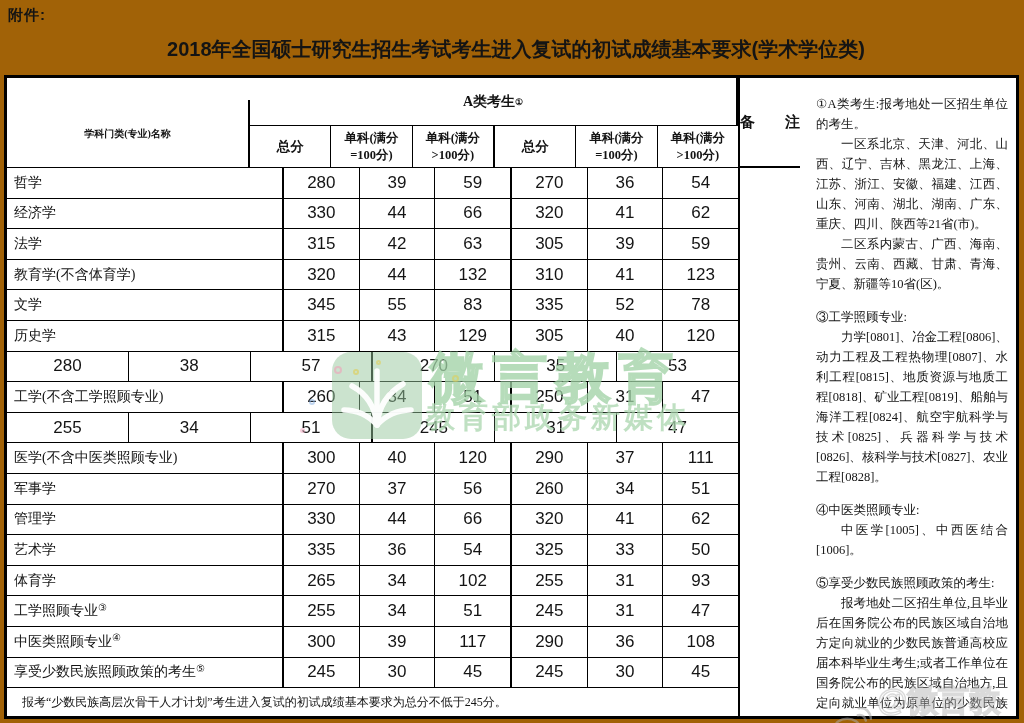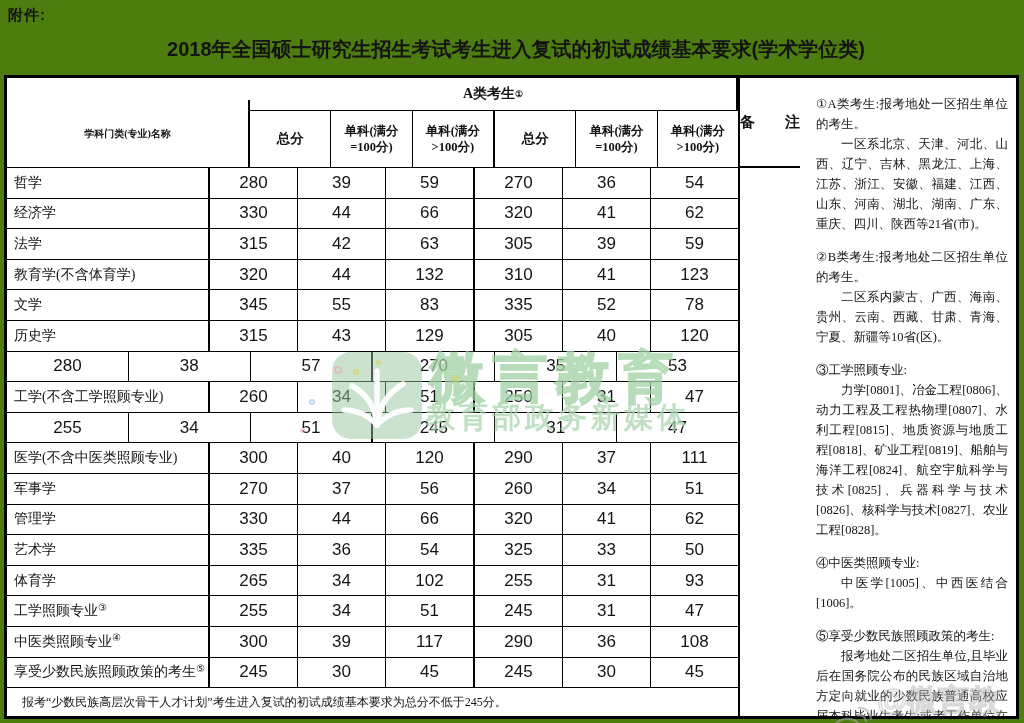--- a/index.html
+++ b/index.html
@@ -1,50 +1,50 @@
 <!DOCTYPE html>
 <html><head>
 <meta charset="utf-8">
 <style>
   * { margin:0; padding:0; box-sizing:border-box; }
   html,body { width:1024px; height:723px; background:#fff; overflow:hidden;
               font-family:"Liberation Serif", serif; color:#141414; }
-  .page { position:relative; width:1024px; height:723px; background:#4d7c0f; }
+  .page { position:relative; width:1024px; height:723px; background:#a16207; }
 
   .attachment { position:absolute; left:8px; top:6px; font-size:15px; font-weight:700;
                 font-family:"Liberation Sans", sans-serif; letter-spacing:1px; }
   .title { position:absolute; left:4px; top:36px; width:100%; text-align:center;
            font-size:20px; font-weight:700; font-family:"Liberation Sans", sans-serif; }
 
   .table { position:absolute; left:4px; top:75px; width:1015px; height:644px;
            border:3px solid #000; display:flex; background:#fff; }
 
   .left { width:733px; border-right:2px solid #000; display:flex; flex-direction:column; }
   .remarks { flex:1; display:flex; flex-direction:row; }
 
   .thead { height:90px; display:flex; border-bottom:1px solid #000; }
   .subj-head { width:243px; border-right:2px solid #000; display:flex;
                align-items:center; justify-content:center; font-size:10px; font-weight:600;margin-top:22px; }
   .head-right { flex:1; display:flex; flex-direction:column; }
-  .group-row { height:33px; display:flex; border-bottom:1px solid #000;font-family:Liberation Serif, serif; }
+  .group-row { height:48px; display:flex; border-bottom:1px solid #000;font-family:Liberation Serif, serif; }
   .group-a, .group-b { flex:1; display:flex; align-items:center; justify-content:center;
                         font-size:14px; font-weight:600; }
   .group-a { border-right:2px solid #000; }
   .sub-row { flex:1; display:flex; }
   .colhead { flex:1; border-right:1px solid #000; display:flex; flex-direction:column;
              align-items:center; justify-content:center; font-size:12.5px; font-weight:600;
              line-height:1.3; text-align:center; }
   .colhead.thick { border-right:2px solid #000; }
   .colhead:last-child { border-right:none; }
   sup.hsup { font-size:9px; vertical-align:super; }
 
   .tbody { flex:1; display:flex; flex-direction:column; }
   .trow { flex:1; display:flex; border-bottom:1px solid #000; }
   .cell { overflow:hidden; }
-  .c-subj { width:203px; border-right:2px solid #000; display:flex; align-items:center;
+  .c-subj { width:277px; border-right:2px solid #000; display:flex; align-items:center;
             padding-left:7px; font-size:14px; }
   .rsup { font-size:10px; position:relative; top:-4px; }
   .c-n { flex:1; border-right:1px solid #000; display:flex; align-items:center;
          justify-content:center; font-family:"Liberation Sans", sans-serif; font-size:17px; }
   .c-n.thick { border-right:2px solid #000; }
   .c-n:last-child { border-right:none; }
 
   .tfoot { height:28px; display:flex; align-items:center; padding-left:15px; font-size:12px;text-align:center; }
 
   .remarks-head { height:90px; border-bottom:2px solid #000; display:flex; align-items:center;
@@ -317,21 +317,20 @@
         </div>
 
       <div class="tfoot">报考“少数民族高层次骨干人才计划”考生进入复试的初试成绩基本要求为总分不低于245分。</div>
     </div>
 
     <div class="remarks">
       <div class="remarks-head">备　　注</div>
       <div class="remarks-body">
           <p class="rp">①A类考生:报考地处一区招生单位的考生。</p>
           <p class="rp ind">一区系北京、天津、河北、山西、辽宁、吉林、黑龙江、上海、江苏、浙江、安徽、福建、江西、山东、河南、湖北、湖南、广东、重庆、四川、陕西等21省(市)。</p>
-          <p class="rp gap">②B类考生:报考地处二区招生单位的考生。</p>
           <p class="rp ind">二区系内蒙古、广西、海南、贵州、云南、西藏、甘肃、青海、宁夏、新疆等10省(区)。</p>
           <p class="rp gap">③工学照顾专业:</p>
           <p class="rp ind">力学[0801]、冶金工程[0806]、动力工程及工程热物理[0807]、水利工程[0815]、地质资源与地质工程[0818]、矿业工程[0819]、船舶与海洋工程[0824]、航空宇航科学与技术[0825]、兵器科学与技术[0826]、核科学与技术[0827]、农业工程[0828]。</p>
           <p class="rp gap">④中医类照顾专业:</p>
           <p class="rp ind">中医学[1005]、中西医结合[1006]。</p>
           <p class="rp gap">⑤享受少数民族照顾政策的考生:</p>
           <p class="rp ind">报考地处二区招生单位,且毕业后在国务院公布的民族区域自治地方定向就业的少数民族普通高校应届本科毕业生考生;或者工作单位在国务院公布的民族区域自治地方,且定向就业单位为原单位的少数民族在职人员考生。</p>
         </div>
     </div>
   </div>

